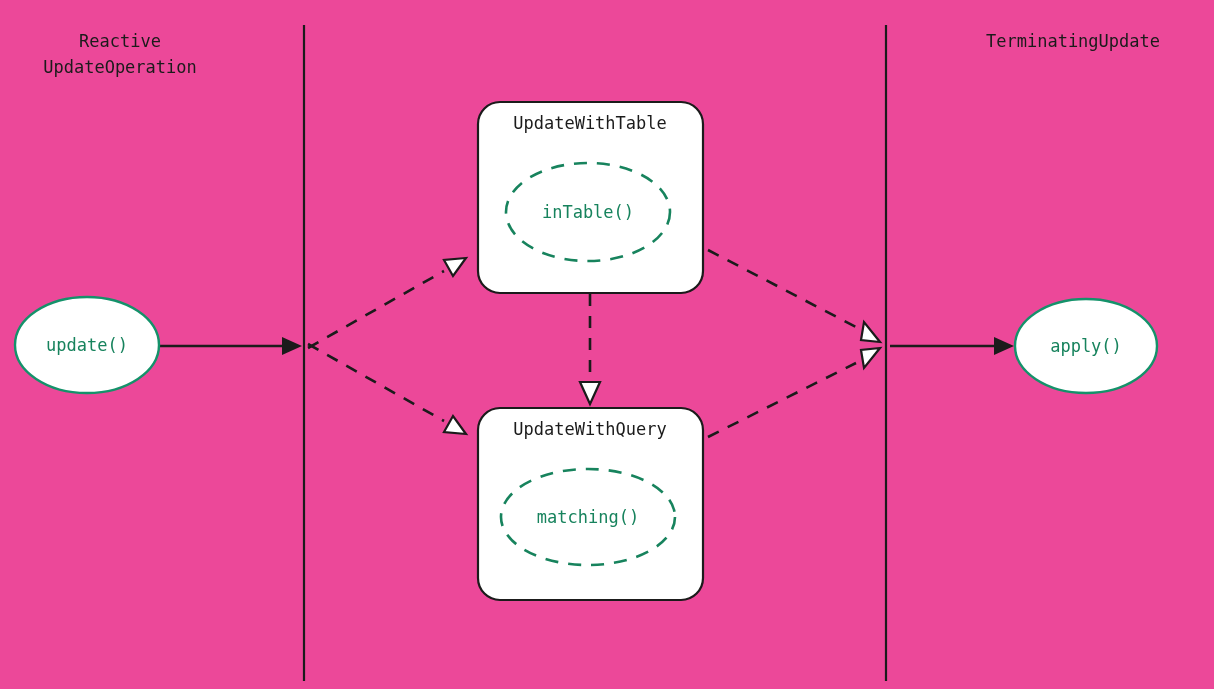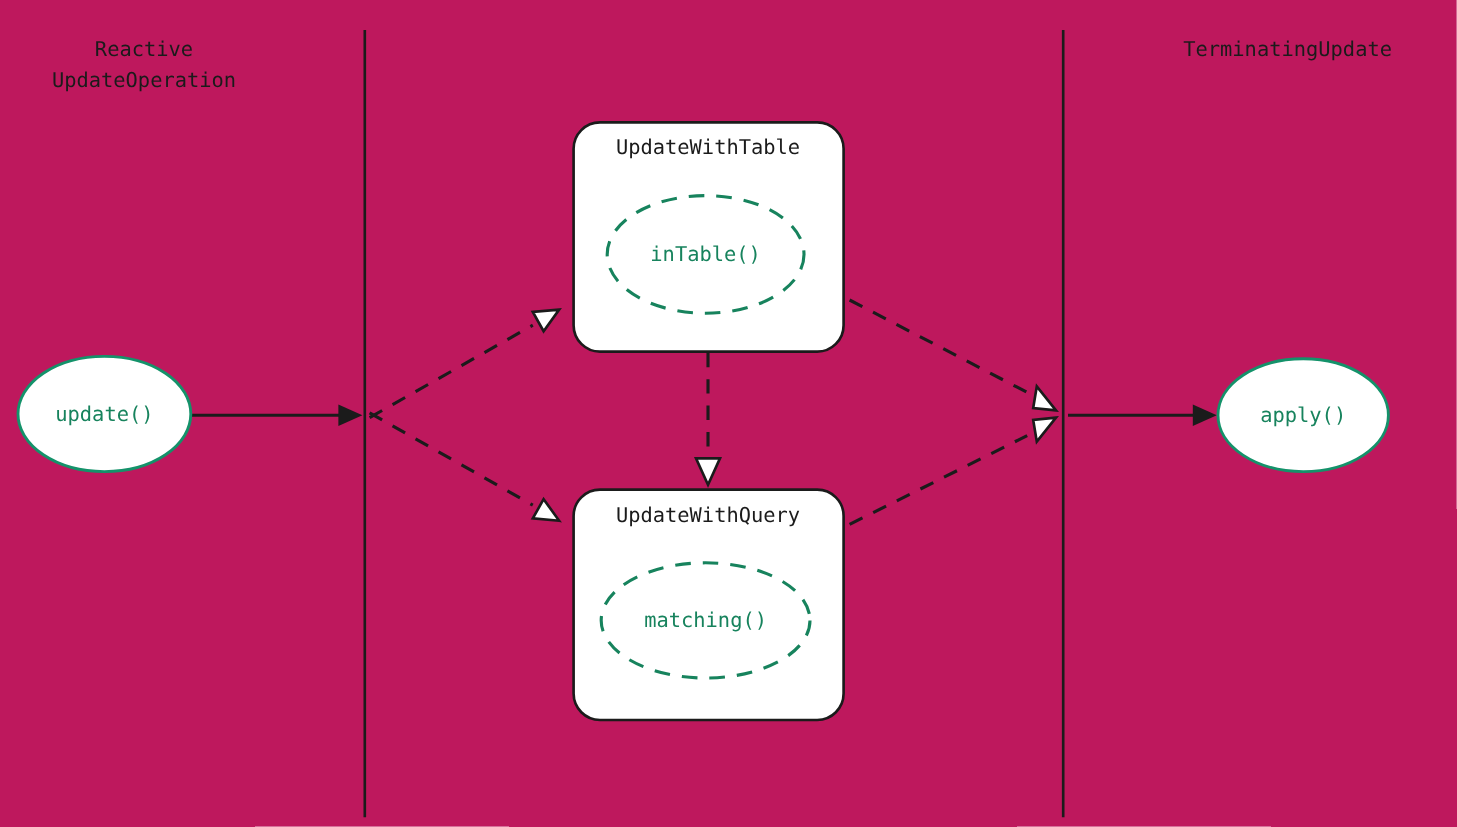--- a/index.html
+++ b/index.html
@@ -8,21 +8,21 @@
     padding: 0;
     background: #ffffff;
   }
   body {
     font-family: "DejaVu Sans Mono", "Liberation Mono", monospace;
   }
   #diagram-root {
     position: relative;
     width: 1214px;
     height: 689px;
-    background: #be185d;
+    background: #ec4899;
     overflow: hidden;
   }
   svg#diagram-canvas {
     position: absolute;
     top: 0;
     left: 0;
     width: 1214px;
     height: 689px;
     display: block;
   }

